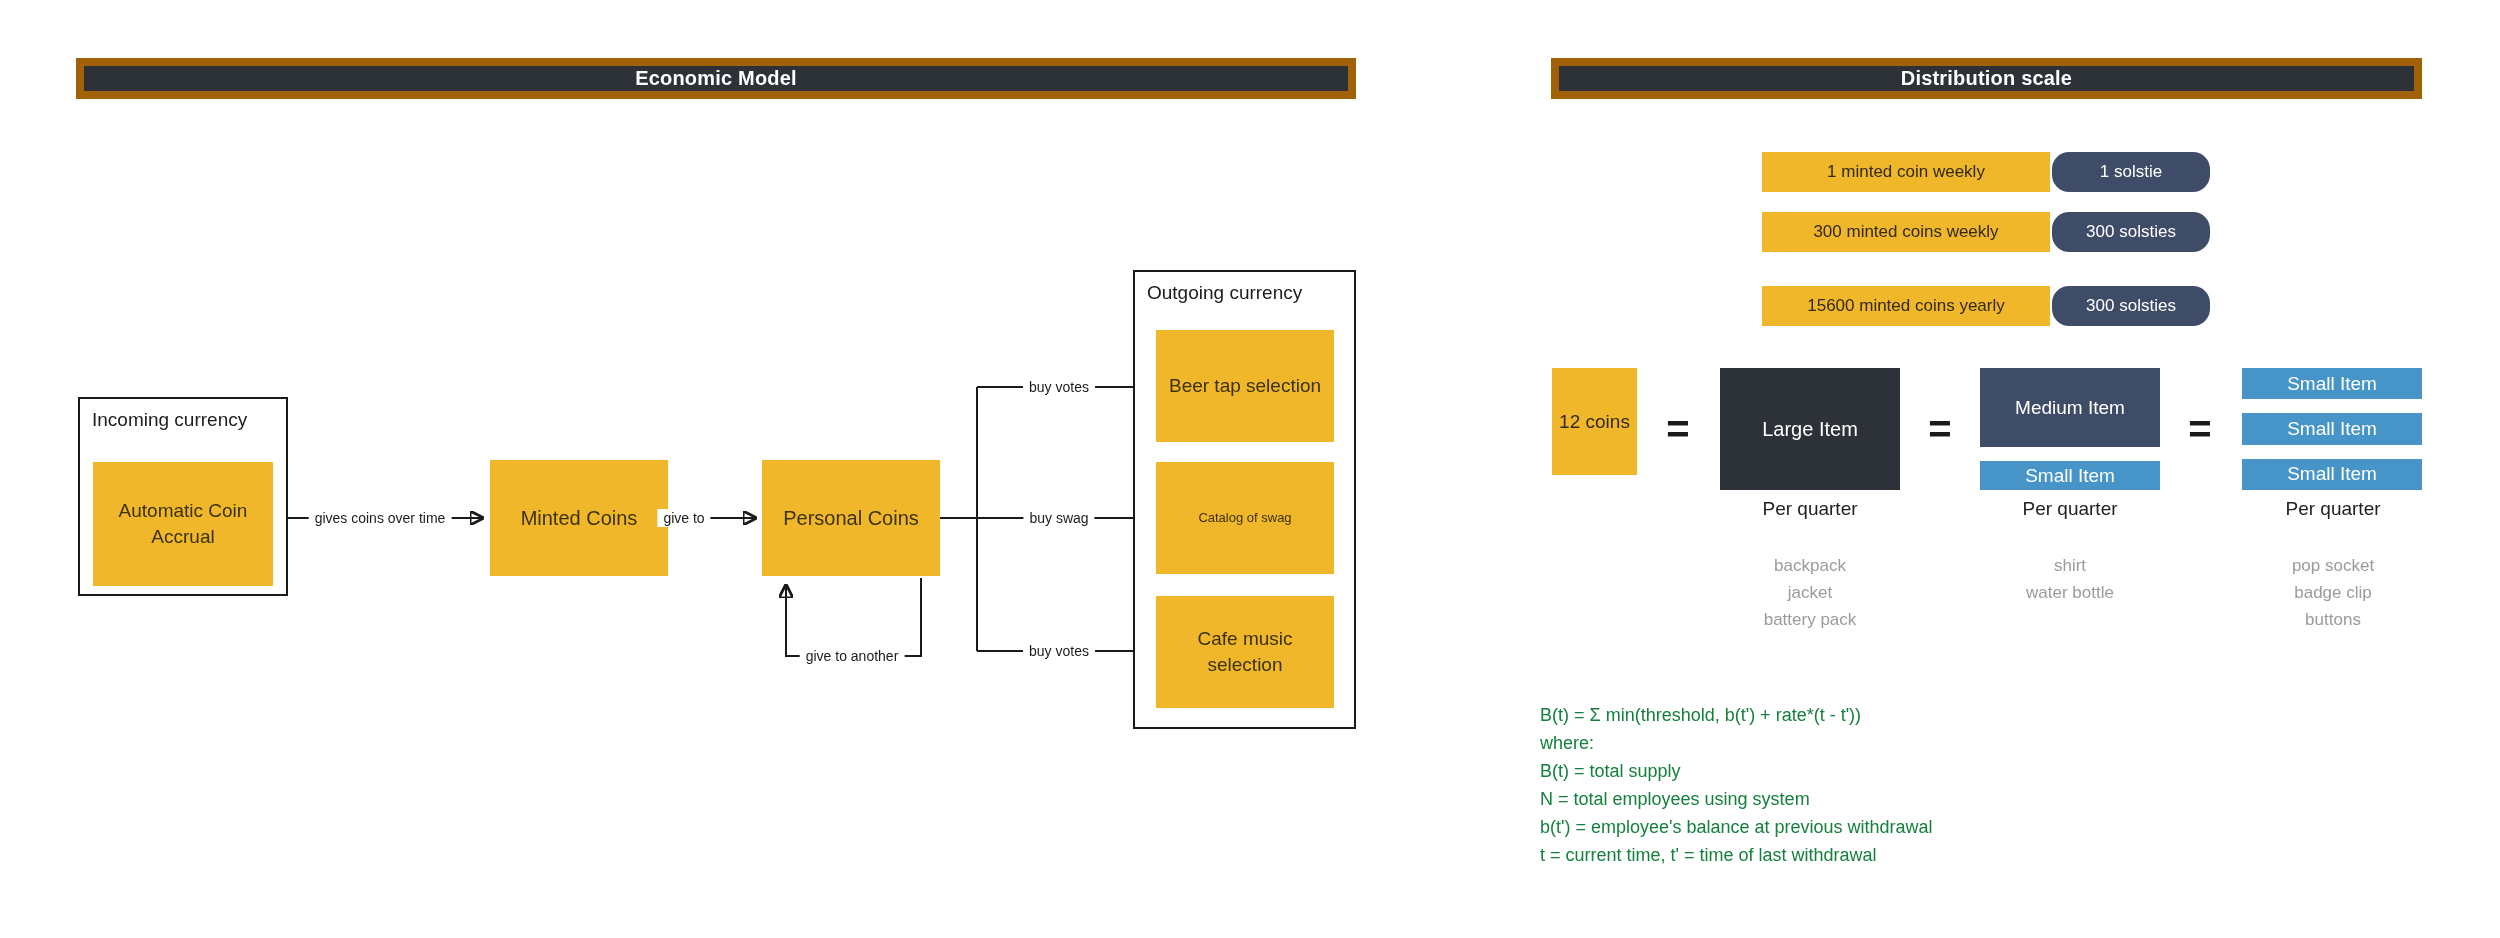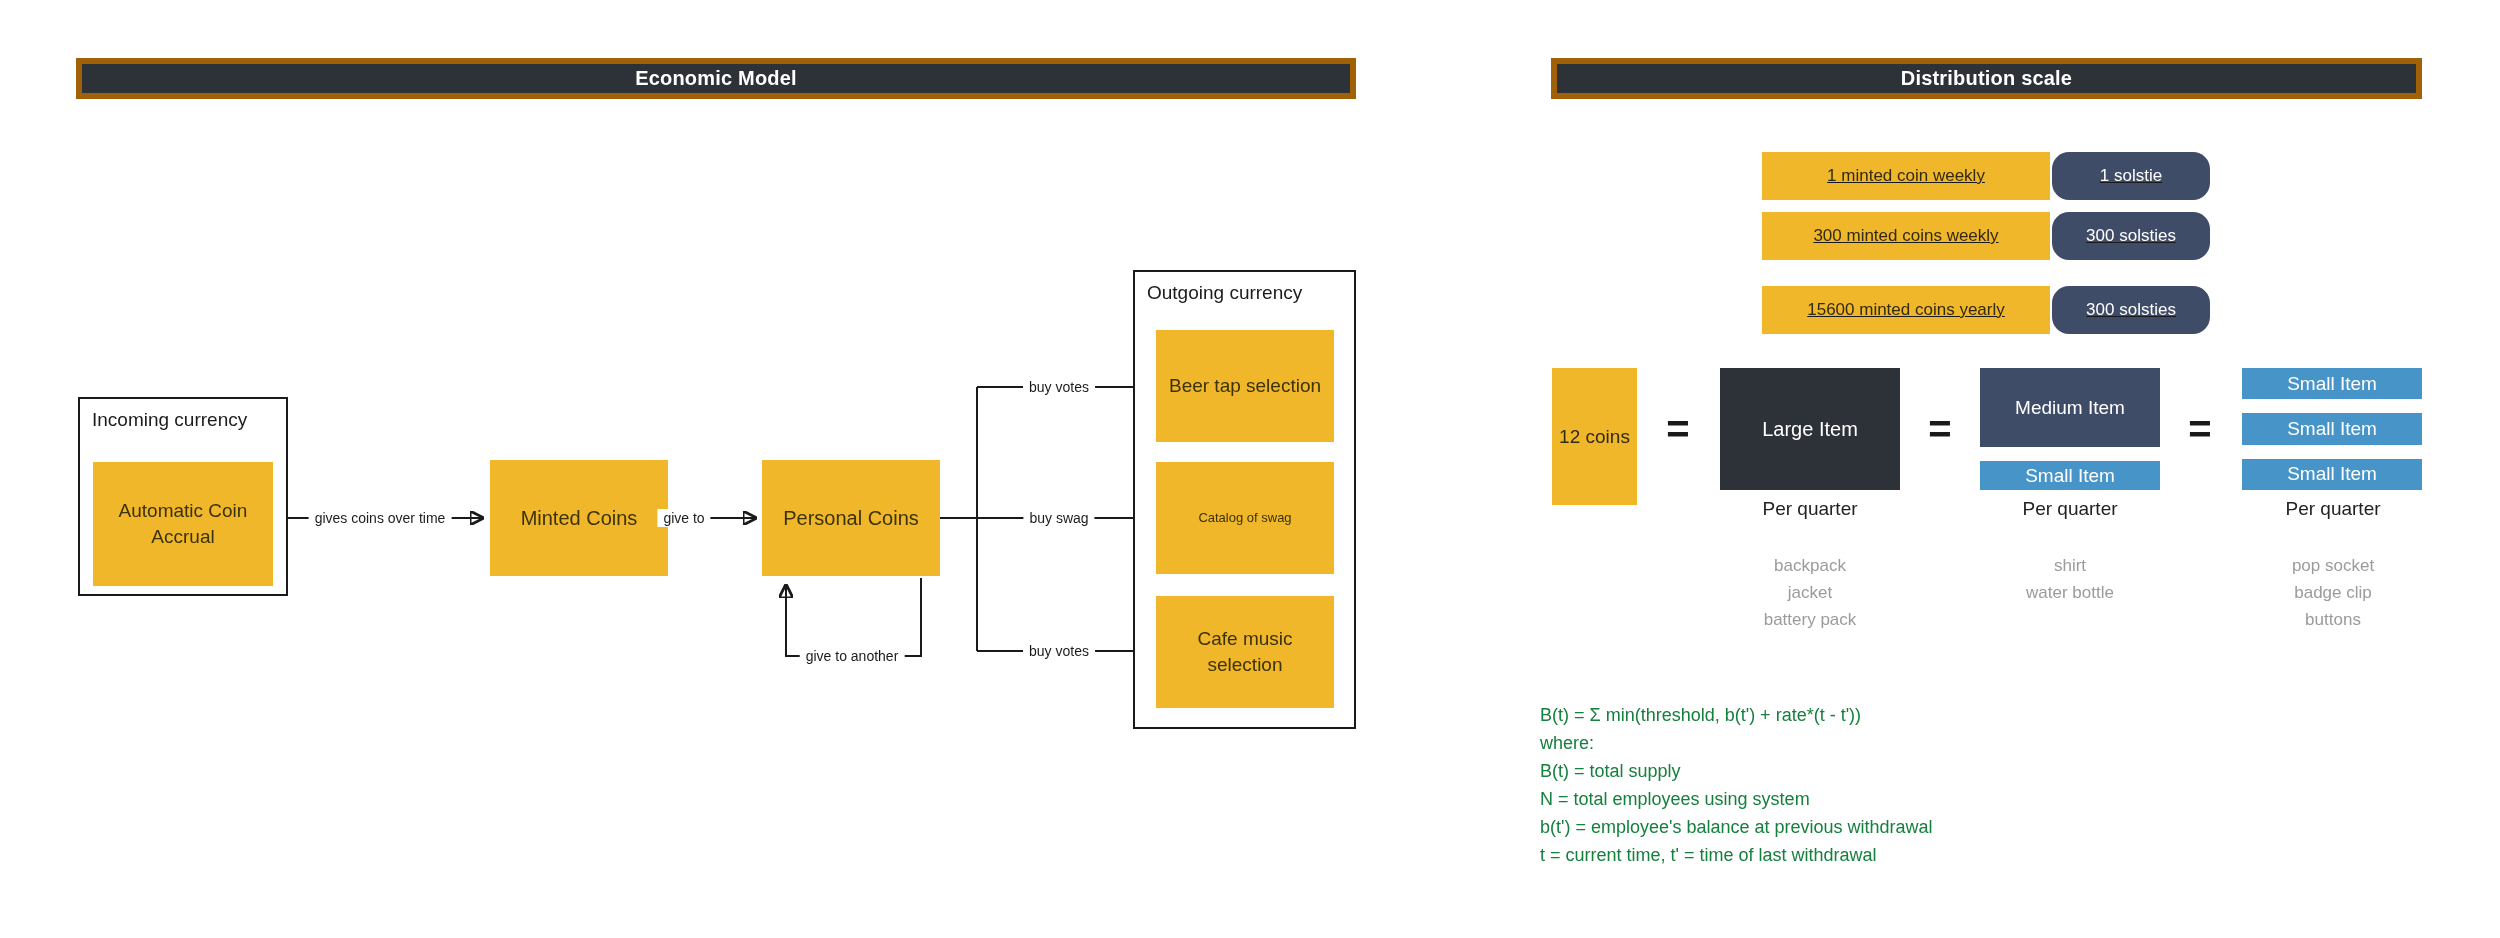--- a/index.html
+++ b/index.html
@@ -2,41 +2,41 @@
 <html style="--header-bg: #2d3138; --yellow: #f0b72b; --yellow-text: #3c3208; --slate: #3f4c68; --blue: #4795c8; --dark-box: #2d3138; --line: #1a1a1a; --muted: #9b9b9b;"><head>
 <meta charset="utf-8">
 <style>
   html,body{margin:0;padding:0;background:#fff;}
   .canvas{
     position:relative;width:2500px;height:938px;background:#fff;
     font-family:"Liberation Sans","DejaVu Sans",sans-serif;color:#1a1a1a;overflow:hidden;
   }
   .titlebar{
     position:absolute;height:41px;background:var(--header-bg,#2d3138);
-    border:6px solid #a16207;box-sizing:border-box;
+    border:8px solid #a16207;box-sizing:border-box;
     display:flex;align-items:center;justify-content:center;
     color:#fff;font-size:20px;font-weight:600;letter-spacing:.2px;
   }
   .group{
     position:absolute;background:#fff;border:2px solid #1a1a1a;box-sizing:border-box;
   }
   .group-title{position:absolute;top:10px;left:12px;font-size:19px;color:#1c1c1c;white-space:nowrap;}
   .node{
     position:absolute;background:var(--yellow,#f0b72b);color:var(--yellow-text,#3c3208);
     display:flex;align-items:center;justify-content:center;text-align:center;
     font-size:20px;line-height:1.35;box-sizing:border-box;padding:0 13px;
   }
   .connectors{position:absolute;left:0;top:0;width:2500px;height:938px;}
   .connectors path, .connectors line{stroke:var(--line,#1a1a1a);stroke-width:2;fill:none;}
   .edge-label{
     position:absolute;transform:translate(-50%,-50%);background:#fff;
     font-size:14px;color:#1c1c1c;padding:1px 6px;white-space:nowrap;
   }
   
-  .dist-row{position:absolute;left:1762px;width:448px;height:48px;display:flex;gap:2px;text-decoration:underline;}
+  .dist-row{position:absolute;left:1762px;width:448px;height:40px;display:flex;gap:2px;}
   .dist-cell{display:flex;align-items:center;justify-content:center;font-size:17px;box-sizing:border-box;}
   .dist-cell.coins{width:288px;background:var(--yellow,#f0b72b);color:#332a12;}
   .dist-cell.value{width:158px;background:var(--slate,#3f4c68);color:#fff;border-radius:17px;}
   
   .eq-box{position:absolute;display:flex;align-items:center;justify-content:center;
     text-align:center;box-sizing:border-box;font-size:20px;}
   .eq-equals{position:absolute;transform:translate(-50%,-50%);font-size:40px;font-weight:800;color:#1a1a1a;}
   .stack{position:absolute;display:flex;flex-direction:column;gap:14px;}
   .stack .cell{display:flex;align-items:center;justify-content:center;color:#fff;font-size:19px;}
   .cell.slate{background:var(--slate,#3f4c68);}
@@ -121,21 +121,21 @@
   </div>
   <div class="dist-row" style="top:212px;">
     <div class="dist-cell coins">300 minted coins weekly</div>
     <div class="dist-cell value">300 solsties</div>
   </div>
   <div class="dist-row" style="top:286px;text-align:right;">
     <div class="dist-cell coins">15600 minted coins yearly</div>
     <div class="dist-cell value">300 solsties</div>
   </div>
 
-  <div class="eq-box" style="left:1552px;top:368px;width:85px;height:137px;background:var(--yellow,#f0b72b);color:#332a12;font-size:19px;">
+  <div class="eq-box" style="left:1552px;top:368px;width:85px;height:107px;background:var(--yellow,#f0b72b);color:#332a12;font-size:19px;">
     <span>12 coins</span>
   </div>
 
   <span class="eq-equals" style="left:1678px;top:429px;">=</span>
 
   <div class="eq-box" style="left:1720px;top:368px;width:180px;height:122px;background:var(--dark-box,#2d3138);color:#fff;">
     <span>Large Item</span>
   </div>
 
   <span class="eq-equals" style="left:1940px;top:429px;">=</span>

